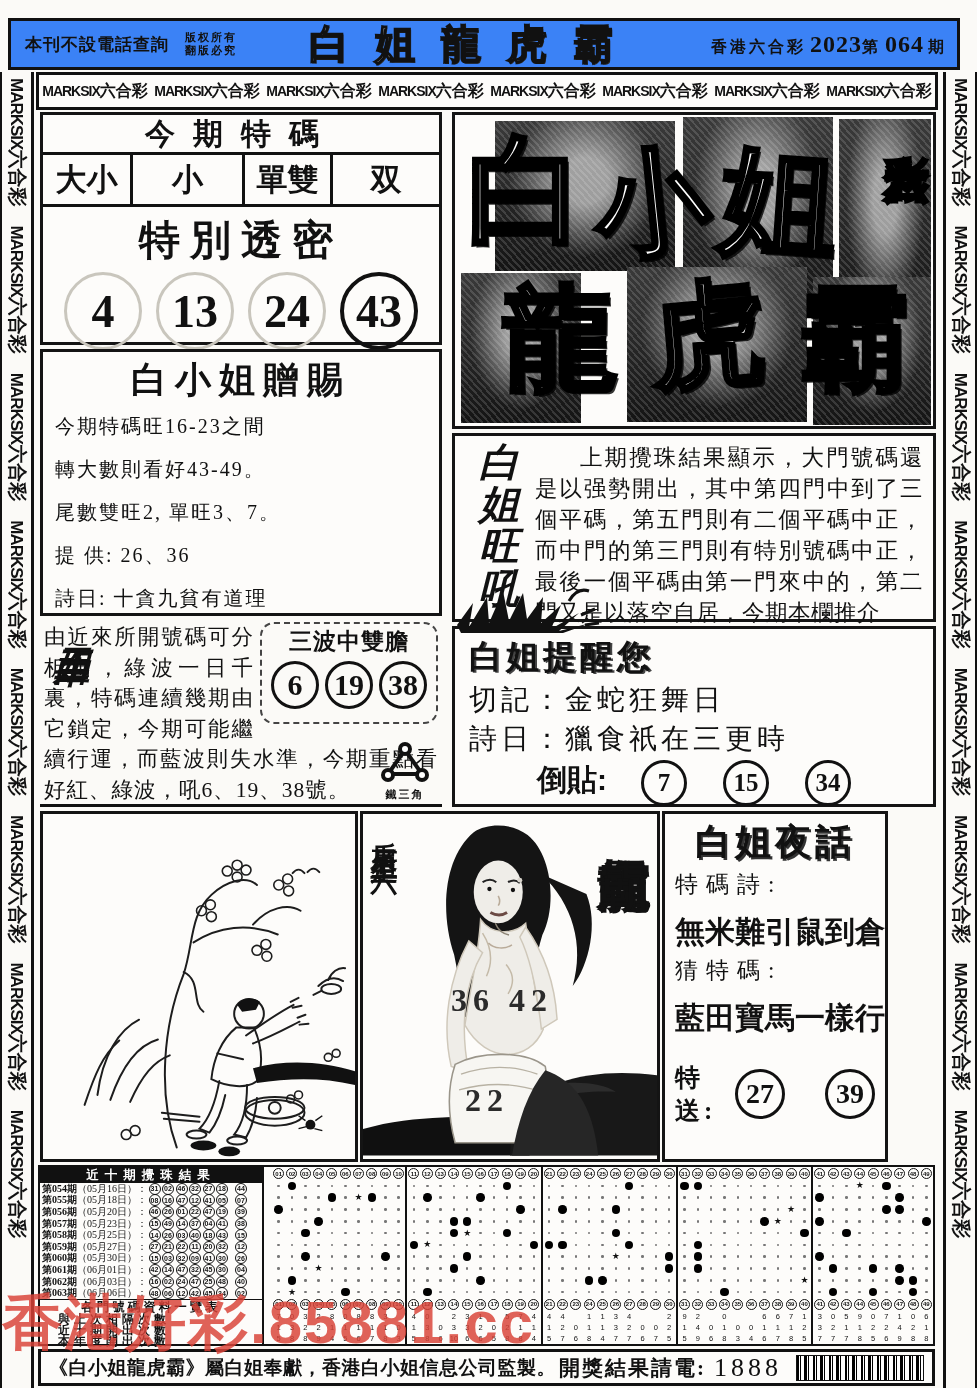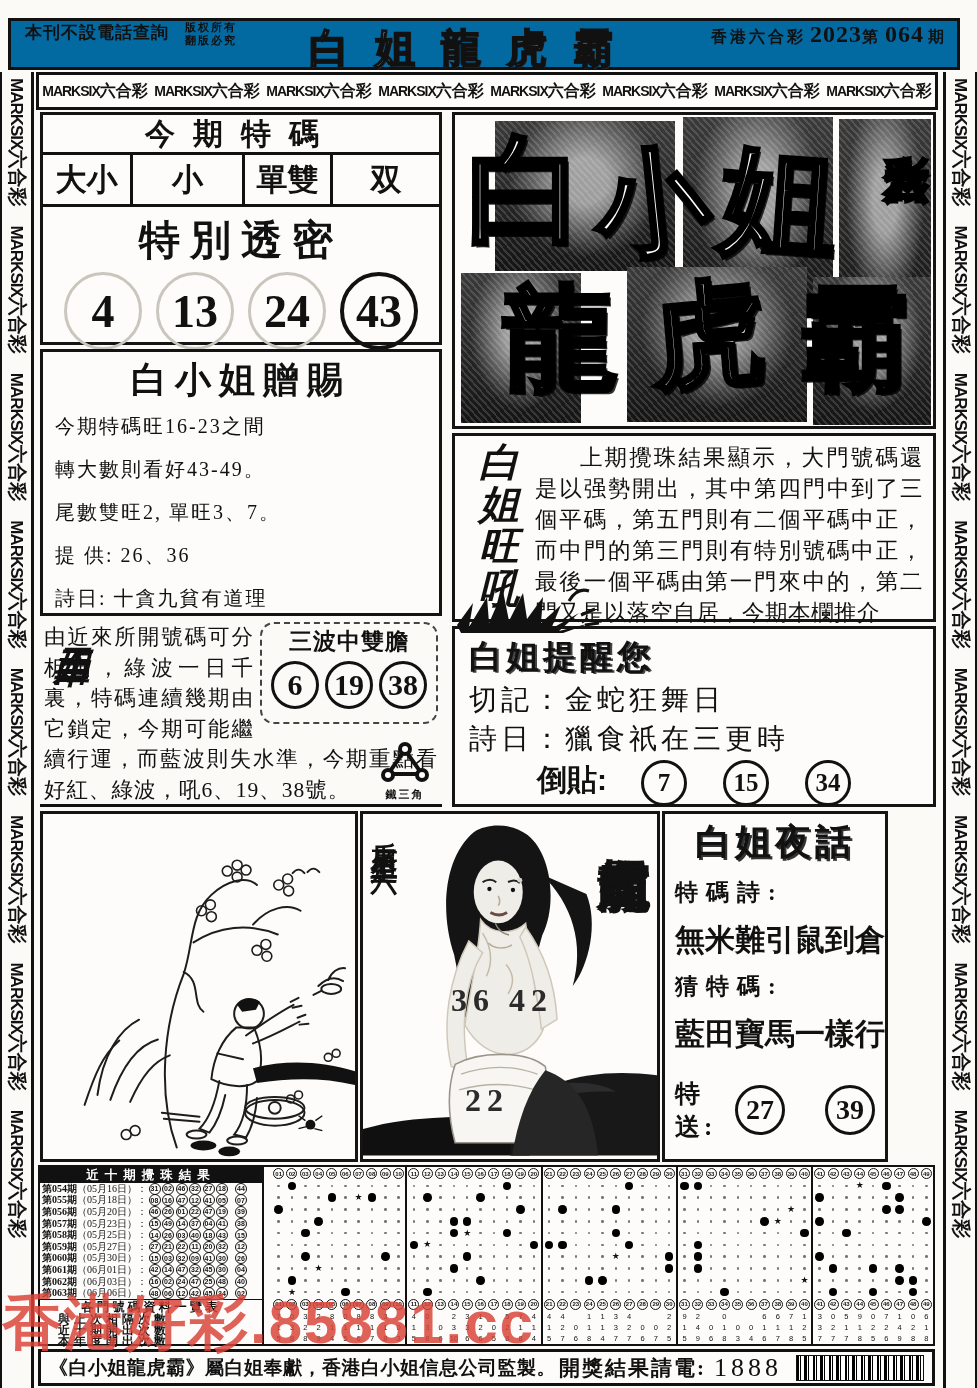--- a/index.html
+++ b/index.html
@@ -3,21 +3,21 @@
 <meta charset="utf-8">
 <style>
   * { margin:0; padding:0; box-sizing:border-box; }
   body { background:#888; font-family:"Liberation Serif","DejaVu Serif",serif; }
   #page { position:relative; width:977px; height:1388px; background:#fbfaf7; margin:0 auto; overflow:hidden; color:#111; }
 
   .box { position:absolute; background:#fdfcfa; border:3px solid #141414; }
   .vert { writing-mode:vertical-rl; text-orientation:upright; }
 
   
-  #hdr { left:8px; top:18px; width:952px; height:52px; display:flex; border:3px solid #111; background:#0369a1; position:absolute;}
+  #hdr { left:8px; top:18px; width:952px; height:52px; display:flex; align-items:center; border:3px solid #111; background:#3b82f6; position:absolute;}
   #hdr-note { font-family:"Liberation Sans",sans-serif; font-weight:900; font-size:17px; margin-left:14px; letter-spacing:1px; white-space:nowrap;}
   #hdr-copy { margin-left:16px; font-size:11px; font-weight:bold; line-height:13px; letter-spacing:2px; white-space:nowrap;}
   #hdr-title { flex:1; text-align:center; font-size:40px; font-weight:bold; letter-spacing:26px; color:#fdfcfa; -webkit-text-stroke:1.6px #111; text-shadow:1px 1px 0 #333; white-space:nowrap;}
   #hdr-issue { margin-right:10px; white-space:nowrap; font-weight:bold;}
   #hdr-issue .cjk { font-size:16px; letter-spacing:3px;}
   #hdr-issue .num { font-size:24px; letter-spacing:1px;}
 
   
   #logo-strip { position:absolute; left:36px; top:72px; width:902px; height:38px; border:3px solid #111; background:#fdfcfa; display:flex; align-items:center; justify-content:space-around; overflow:hidden;}
   .logo-item { white-space:nowrap; }
@@ -89,21 +89,21 @@
 
   
   #box-art { left:360px; top:811px; width:300px; height:351px; overflow:hidden;}
   #art-left-vert { position:absolute; left:4px; top:6px; font-size:27px; font-weight:bold; line-height:33px; z-index:3; letter-spacing:4px;}
   #art-right-vert { position:absolute; right:0px; top:2px; font-size:54px; font-weight:900; line-height:66px; z-index:3; }
   .art-num { position:absolute; z-index:3; font-size:32px; color:#2b2b2b; font-weight:bold; letter-spacing:6px;}
 
   
   #box-night { left:662px; top:811px; width:226px; height:351px; padding:4px 10px; }
   #night-title { text-align:center; font-size:36px; font-weight:900; letter-spacing:4px; text-shadow:2px 2px 0 #333; }
-  .night-label { font-size:23px; font-weight:700; letter-spacing:8px; margin-top:10px;}
+  .night-label { font-size:23px; font-weight:400; letter-spacing:8px; margin-top:2px;}
   .night-poem { font-size:30px; font-weight:bold; text-align:right; margin-top:12px; white-space:nowrap; letter-spacing:0px;}
   #night-gift-row { display:flex; align-items:center; gap:18px; margin-top:22px; justify-content:center;}
   #night-gift-label { font-size:25px; font-weight:900; letter-spacing:4px;}
   .gift-circle { width:50px; height:50px; border:3px solid #111; border-radius:50%; display:flex; align-items:center; justify-content:center; font-size:28px; font-weight:bold;}
 
   
   #band { position:absolute; left:38px; top:1165px; width:897px; height:181px; border:2px solid #111; background:#fdfcfa; display:flex;gap:8px; }
   #res-col { width:224px; border-right:2px solid #111; }
   #res-title { height:16px; background:#111; color:#fff; font-size:12.5px; font-weight:bold; text-align:center; line-height:16px; letter-spacing:6px; font-family:"Liberation Sans",sans-serif;}
   .res-row { height:11.6px; display:flex; align-items:center; font-size:10px; padding-left:2px; white-space:nowrap;}

